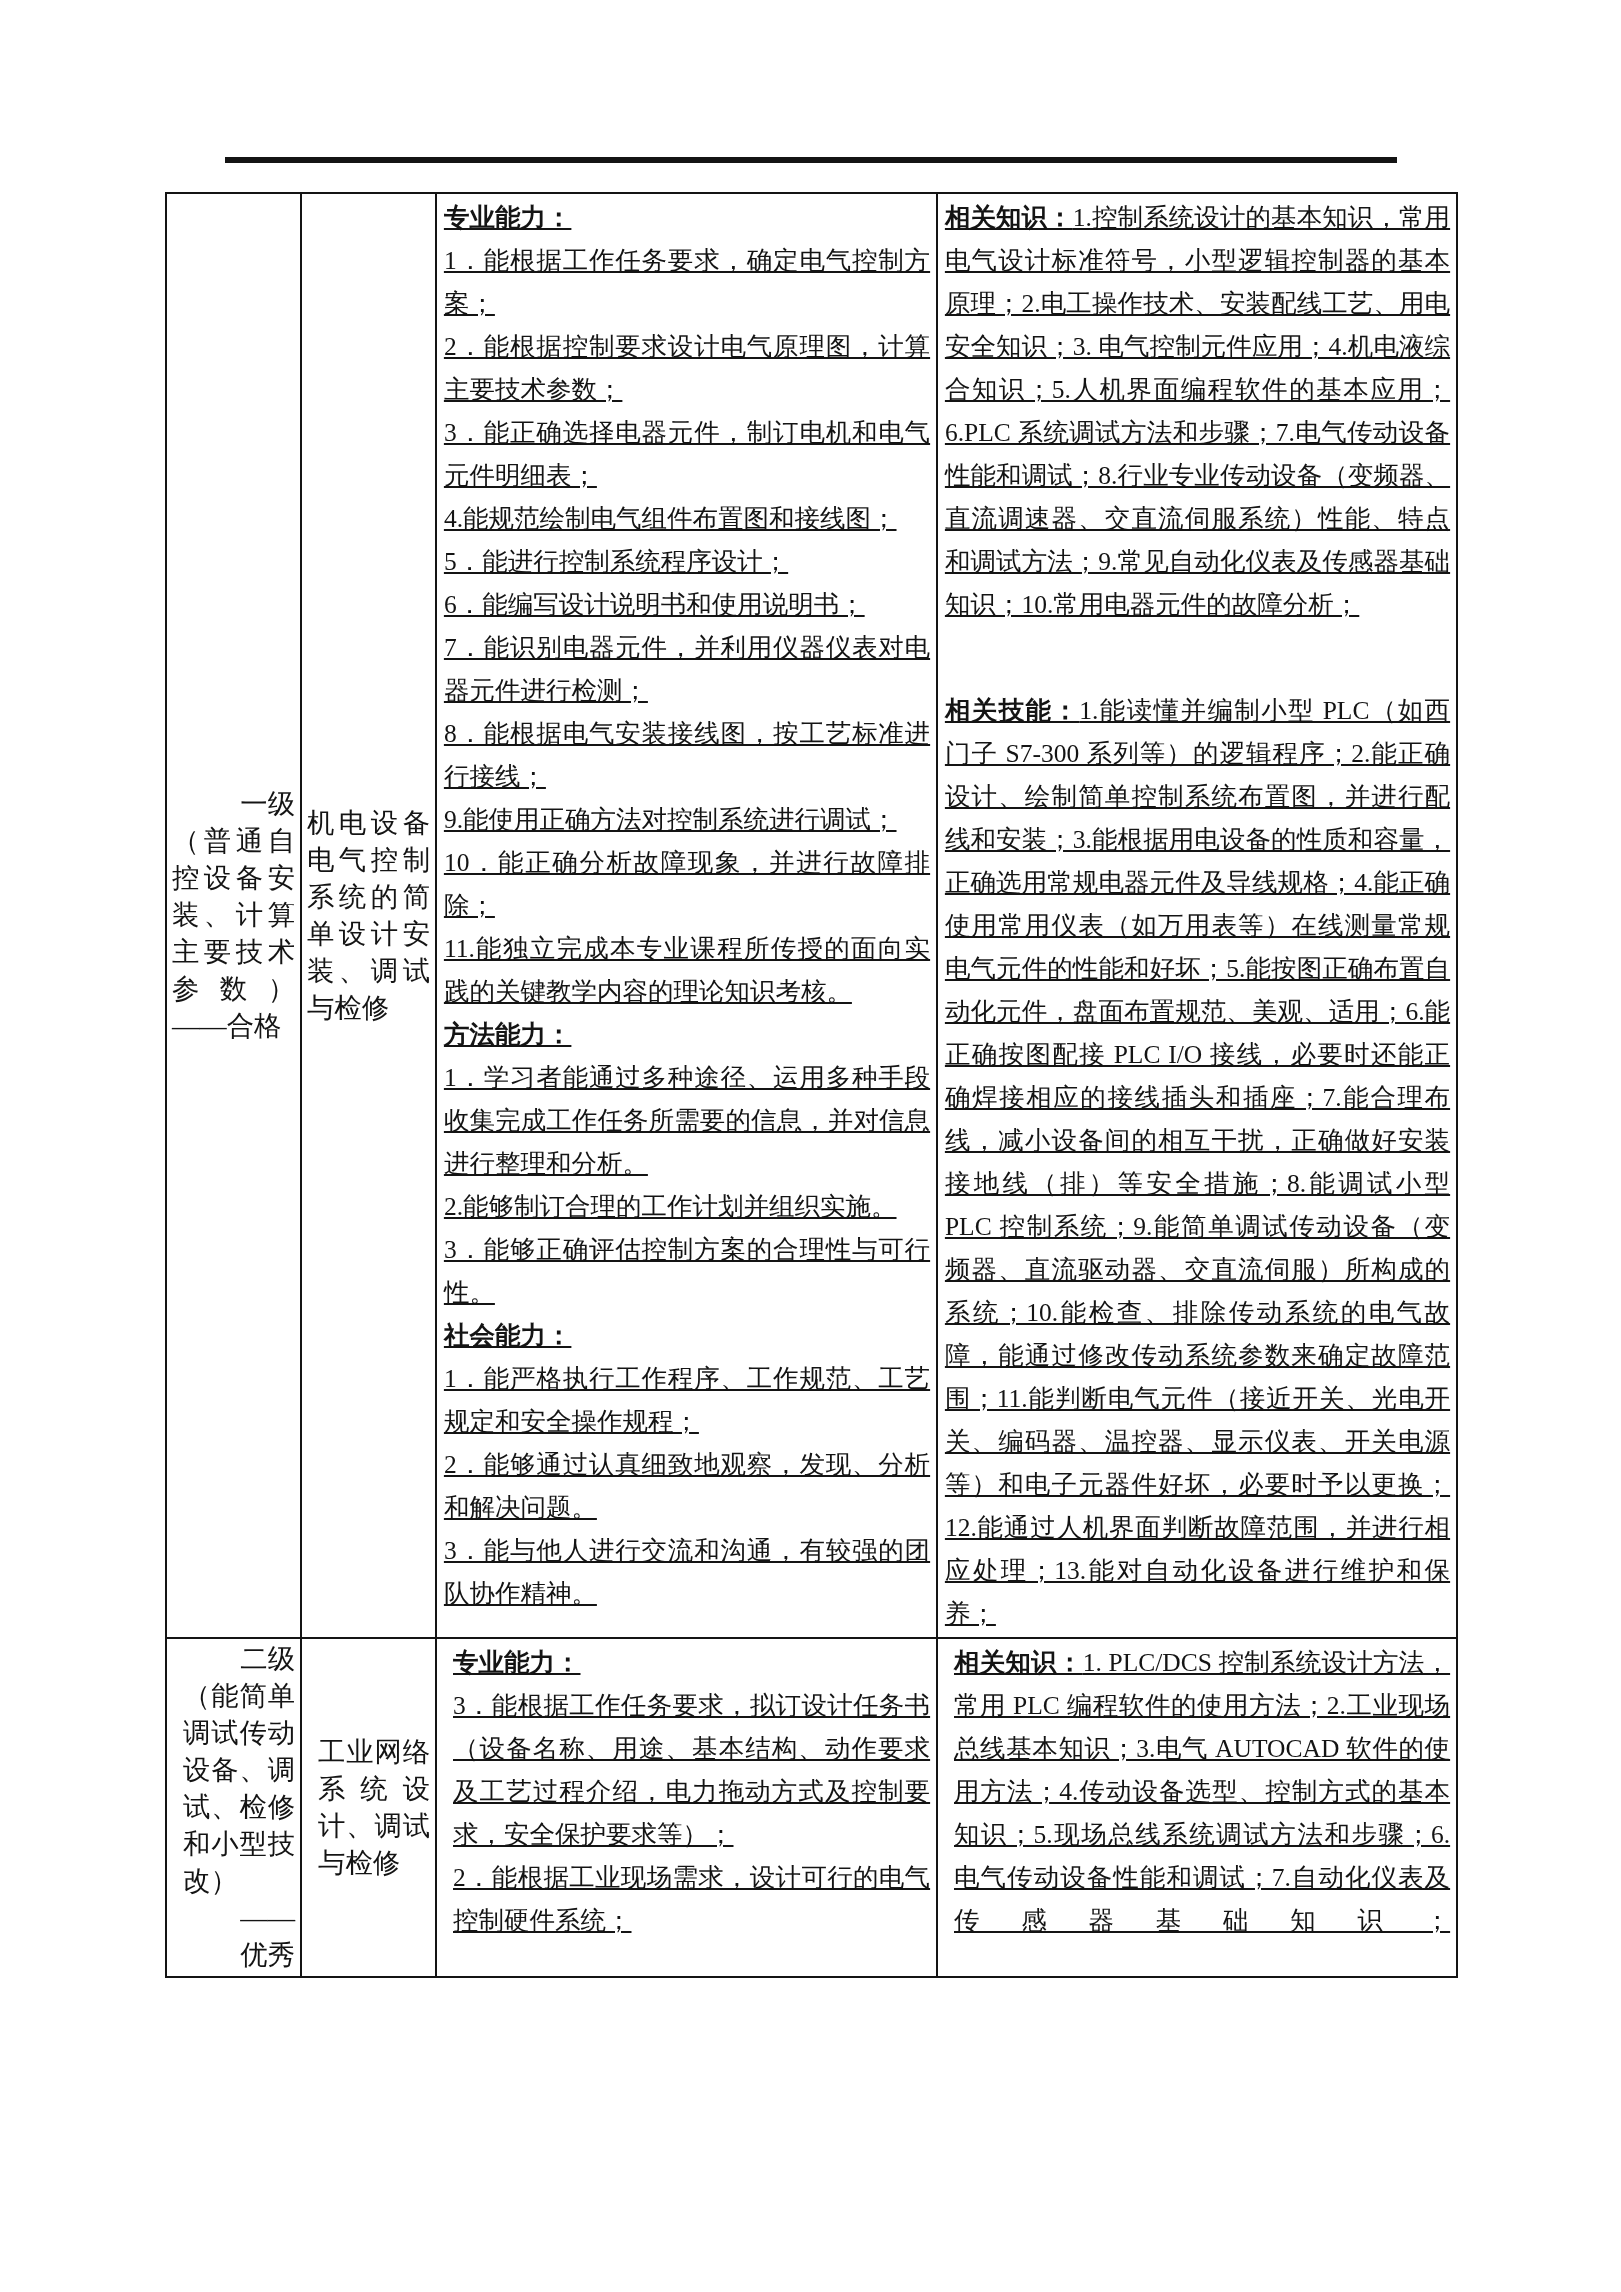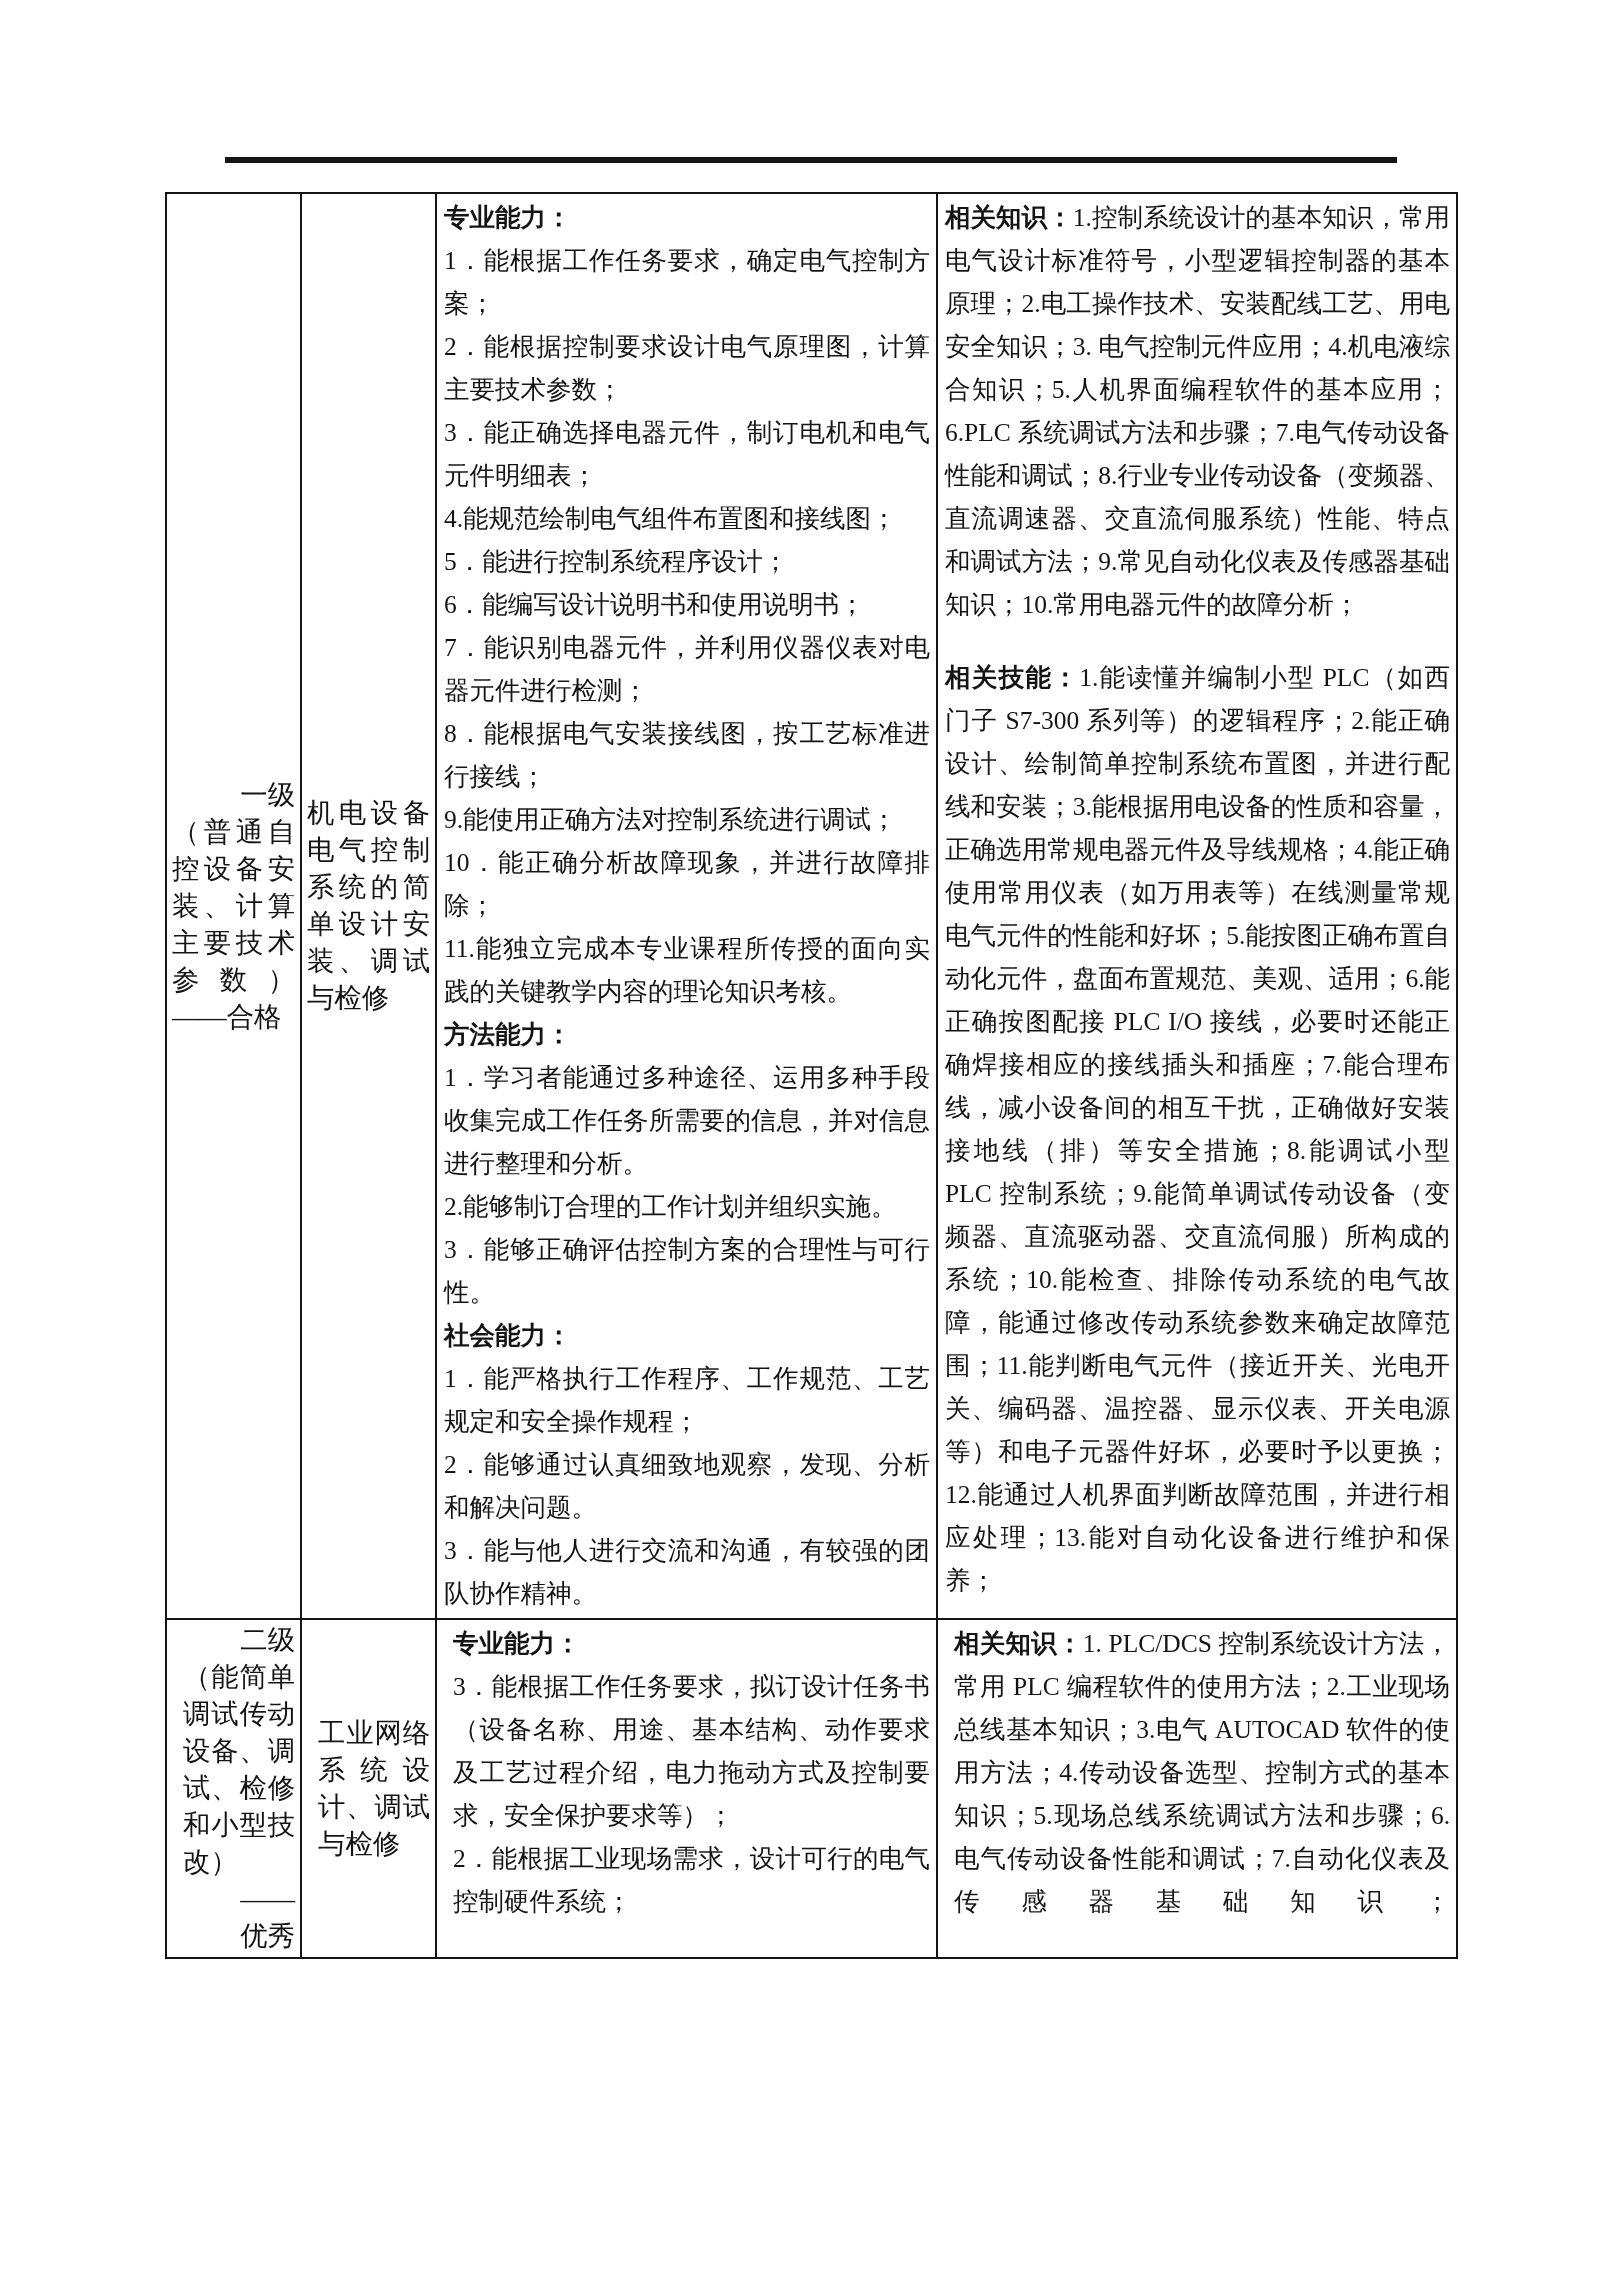--- a/index.html
+++ b/index.html
@@ -31,23 +31,23 @@
   td.levelcell,td.taskcell{
     vertical-align:middle;font-size:27.4px;line-height:37px;
     text-align:justify;text-justify:inter-character;padding:2px 4.9px;
   }
   .ctr{text-align:right;}
   td.bodycell{
     vertical-align:top;font-size:25.5px;line-height:43px;
     text-align:justify;text-justify:inter-character;
     padding:2px 5.9px 2px 6.9px;
   }
-  p{margin:0;padding:0;}
+  p{margin:0;padding:0;text-decoration:underline;}
   .bold{font-weight:bold;}
-  .k-gap{margin-top:30px;}
+  .k-gap{margin-top:63px;}
   .stretch-last{text-align-last:justify;}
 </style>
 </head>
 <body>
 
 <div class="top-rule"></div>
 
 <table class="doc">
   <colgroup>
     <col class="c1">

